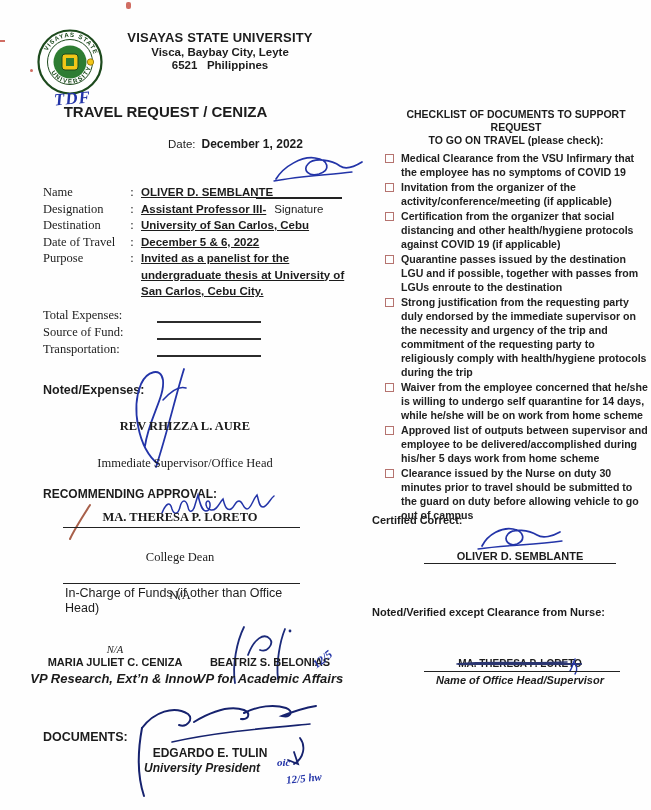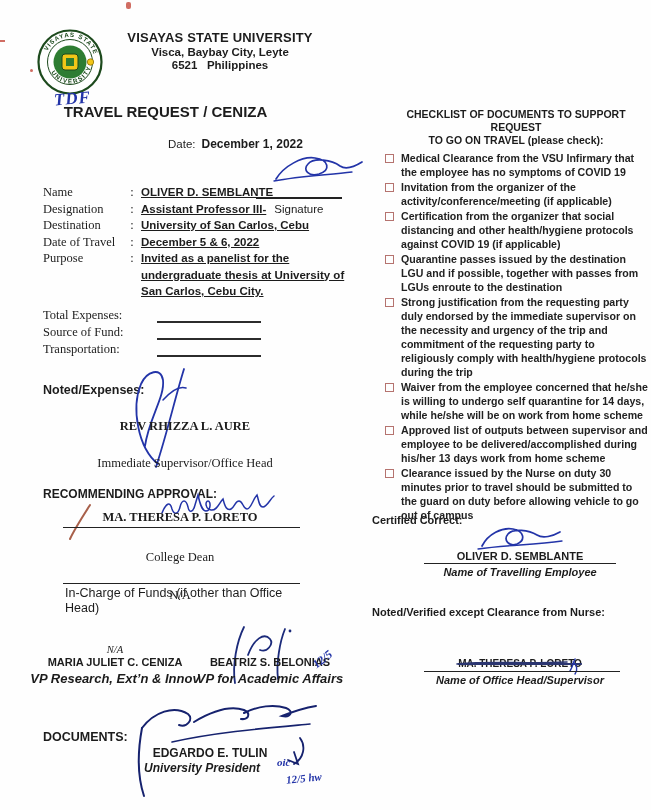--- a/index.html
+++ b/index.html
@@ -240,38 +240,37 @@
     <li>
         <span class="chk-box"></span>
         <span class="chk-text">Strong justification from the requesting party duly endorsed by the immediate supervisor on the necessity and urgency of the trip and commitment of the requesting party to religiously comply with health/hygiene protocols during the trip</span>
       </li>
     <li>
         <span class="chk-box"></span>
         <span class="chk-text">Waiver from the employee concerned that he/she is willing to undergo self quarantine for 14 days, while he/she will be on work from home scheme</span>
       </li>
     <li>
         <span class="chk-box"></span>
-        <span class="chk-text">Approved list of outputs between supervisor and employee to be delivered/accomplished during his/her 13 days work from home scheme</span>
+        <span class="chk-text">Approved list of outputs between supervisor and employee to be delivered/accomplished during his/her 5 days work from home scheme</span>
       </li>
     <li>
         <span class="chk-box"></span>
         <span class="chk-text">Clearance issued by the Nurse on duty 30 minutes prior to travel should be submitted to the guard on duty before allowing vehicle to go out of campus</span>
       </li>
   </ul>
 
   <div class="abs rc-label" style="left:372px;top:514px;">Certified Correct:</div>
   <div class="abs" style="left:476px;top:524px;">
     <svg width="88" height="32" viewBox="0 0 88 32">
       <path d="M6,22 C12,10 26,3 37,5 C48,7 50,16 41,20 C33,23 27,16 32,10 C37,4 53,6 61,11 C67,15 77,12 84,8" fill="none" stroke="#2334a8" stroke-width="1.7" stroke-linecap="round"></path>
       <path d="M2,25 C30,21 58,21 86,17" fill="none" stroke="#2334a8" stroke-width="1.3" stroke-linecap="round"></path>
     </svg>
   </div>
   <div class="abs rc-name" style="left:420px;top:550px;width:200px;">OLIVER D. SEMBLANTE</div>
   <div class="abs rule" style="left:424px;top:563px;width:192px;"></div>
-  <div class="abs rc-title" style="left:420px;top:566px;width:200px;">Name of Travelling Employee</div>
 
   <div class="abs rc-label" style="left:372px;top:606px;">Noted/Verified except Clearance from Nurse:</div>
   <div class="abs rc-name struck" style="left:420px;top:658px;width:200px;font-size:10px;">MA. THERESA P. LORETO</div>
   <div class="abs" style="left:455px;top:655px;">
     <svg width="140" height="20" viewBox="0 0 140 20">
       <path d="M2,9 C35,6 70,9 112,7" fill="none" stroke="#2a3570" stroke-width="1.6" stroke-linecap="round"></path>
       <path d="M120,4 C118,9 117,13 115,16 M118,7 C122,10 123,15 120,19" fill="none" stroke="#2334a8" stroke-width="1.4" stroke-linecap="round"></path>
     </svg>
   </div>
   <div class="abs rule" style="left:424px;top:671px;width:196px;"></div>

